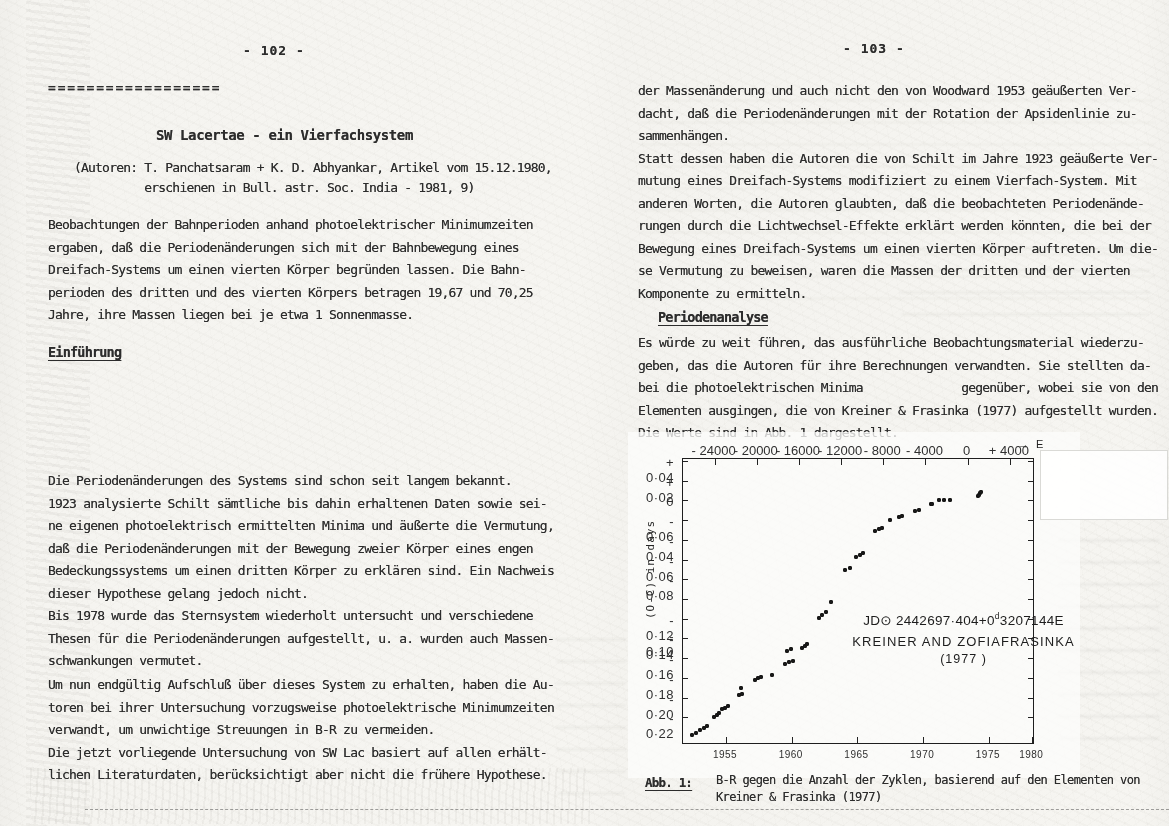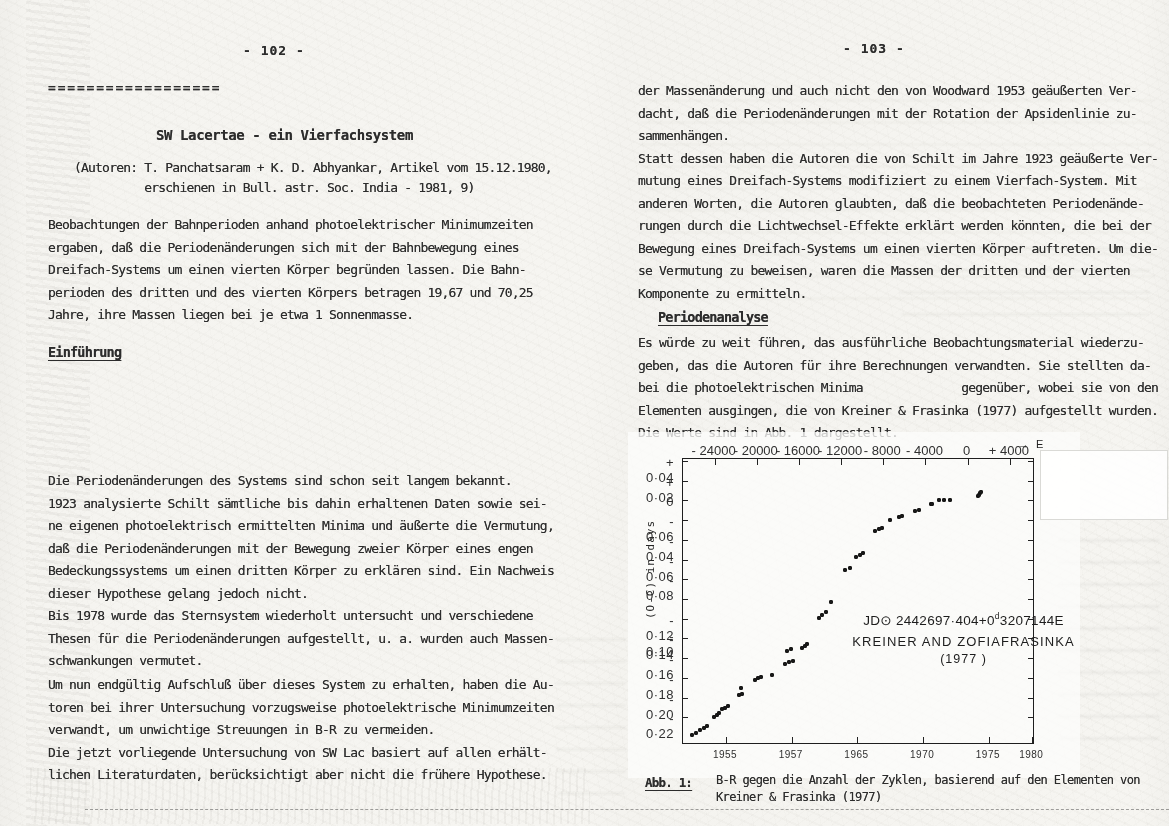--- a/index.html
+++ b/index.html
@@ -239,21 +239,21 @@
       <div class="ticklabel yl" style="left: 0px; top: 113.583px; width: 34px;">- 0·06</div>
       <div class="ticklabel yl" style="left: 0px; top: 133.306px; width: 34px;">- 0·08</div>
       <div class="ticklabel yl" style="left: 0px; top: 153.028px; width: 34px; margin-top: 36px;">- 0·10</div>
       <div class="ticklabel yl" style="left: 0px; top: 172.75px; width: 34px;">- 0·12</div>
       <div class="ticklabel yl" style="left: 0px; top: 192.472px; width: 34px;">- 0·14</div>
       <div class="ticklabel yl" style="left: 0px; top: 212.194px; width: 34px;">- 0·16</div>
       <div class="ticklabel yl" style="left: 0px; top: 231.917px; width: 34px;">- 0·18</div>
       <div class="ticklabel yl" style="left: 0px; top: 251.639px; width: 34px;">- 0·20</div>
       <div class="ticklabel yl" style="left: 0px; top: 271.361px; width: 34px;">- 0·22</div>
       <div class="ticklabel bot" style="left: 63.05px; top: 309px; width: 44px;">1955</div>
-      <div class="ticklabel bot" style="left: 128.762px; top: 309px; width: 44px;">1957</div>
+      <div class="ticklabel bot" style="left: 128.762px; top: 309px; width: 44px;">1960</div>
       <div class="ticklabel bot" style="left: 194.475px; top: 309px; width: 44px;">1965</div>
       <div class="ticklabel bot" style="left: 260.188px; top: 309px; width: 44px;">1970</div>
       <div class="ticklabel bot" style="left: 325.9px; top: 309px; width: 44px;">1975</div>
       <div class="ticklabel bot" style="left: 369.3px; top: 309px; width: 44px;">1980</div>
     </div>
 
   <div class="mono cap-label" style="left:645px;top:772px;">Abb. 1:</div>
   <pre class="mono cap-text" style="left:716px;top:772px;">B-R gegen die Anzahl der Zyklen, basierend auf den Elementen von
 Kreiner &amp; Frasinka (1977)</pre>
 

